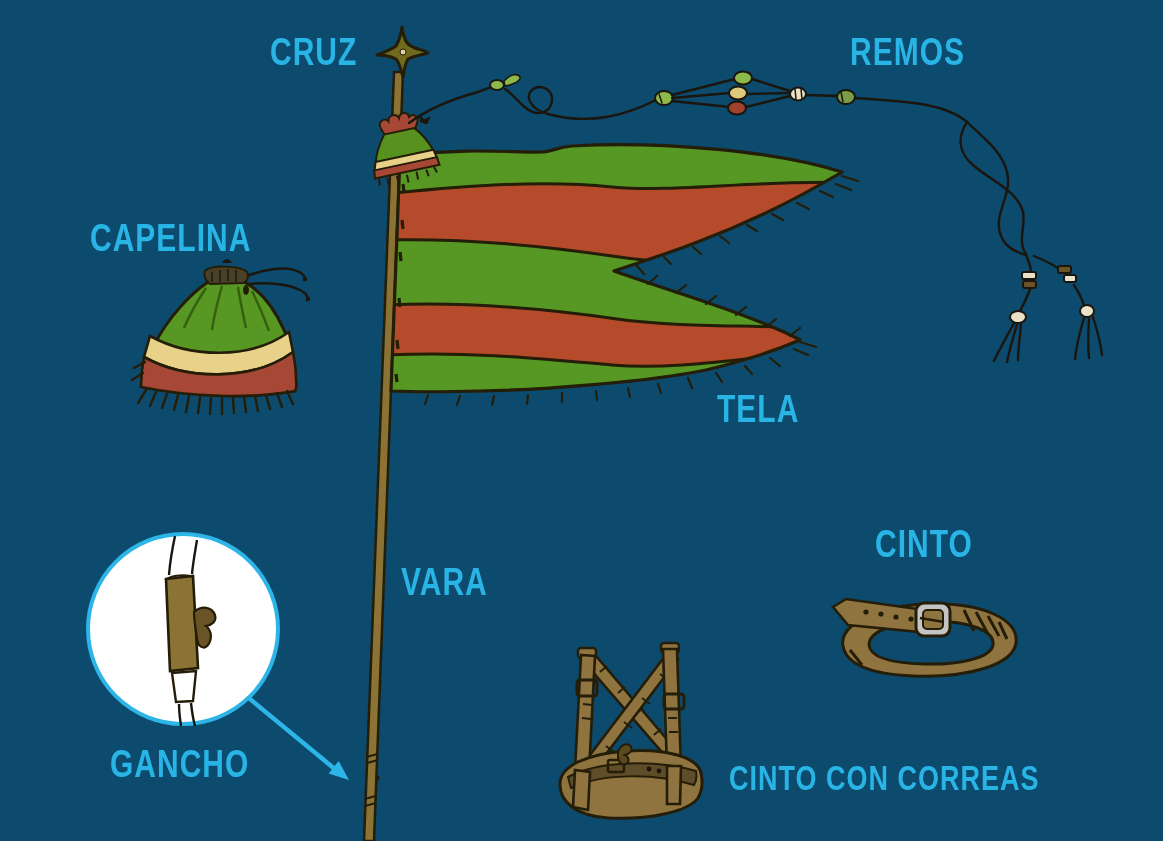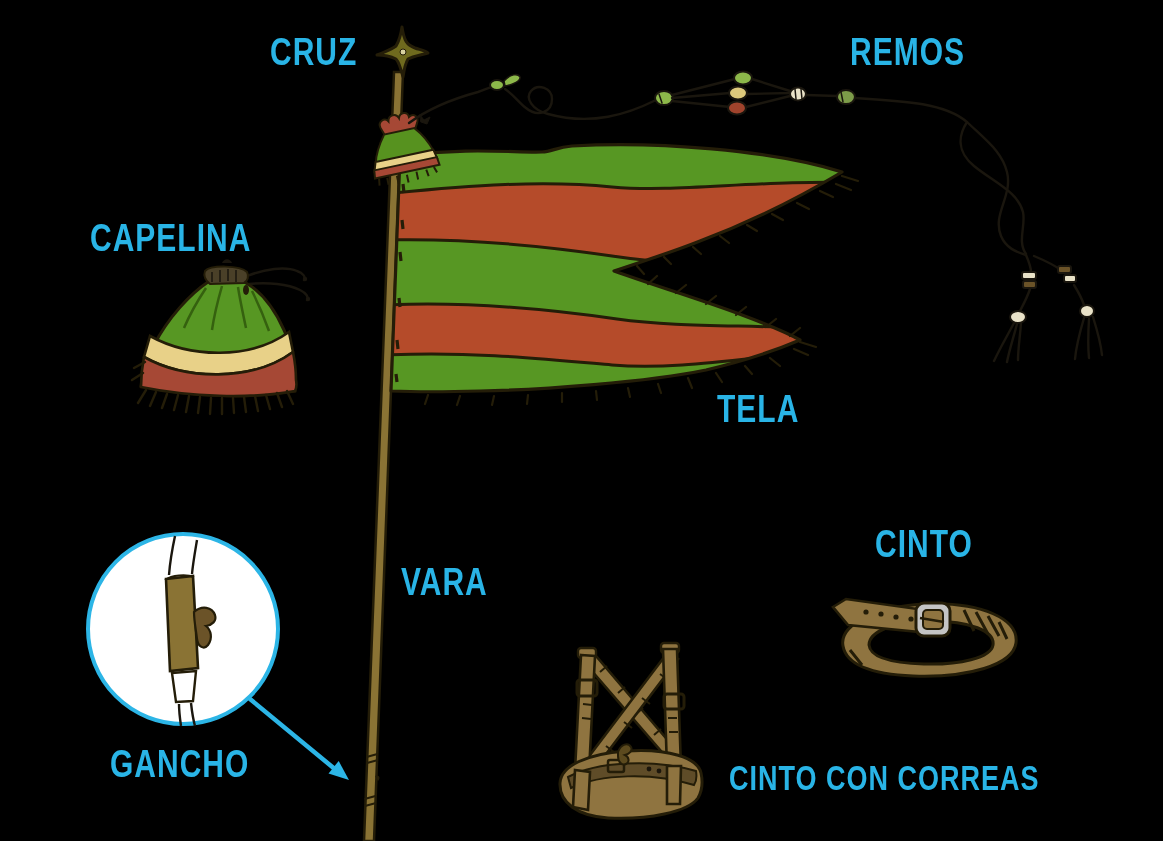--- a/index.html
+++ b/index.html
@@ -10,21 +10,21 @@
     --ink:#241d08;
     --leather:#8f7440;
     --leather-dark:#5f4c28;
     --pole:#8a7334;
     --cross:#6f6a1e;
     --cream:#e8d188;
     --buckle:#c4c4c4;
   }
   html,body{margin:0;padding:0;background:#e9e9e9;}
   #stage{
-    position:relative;width:1163px;height:841px;background:#000000;
+    position:relative;width:1163px;height:841px;background:#0c4a6e;
     overflow:hidden;font-family:"Liberation Sans",sans-serif;
   }
   #art{position:absolute;left:0;top:0;}
   .lbl{
     position:absolute;color:var(--label);
     font:bold 30px "Liberation Sans",sans-serif;
     letter-spacing:1px;white-space:nowrap;
     transform:scaleY(1.3);transform-origin:0 0;
   }
   .lbl.small{font-size:27px;}

